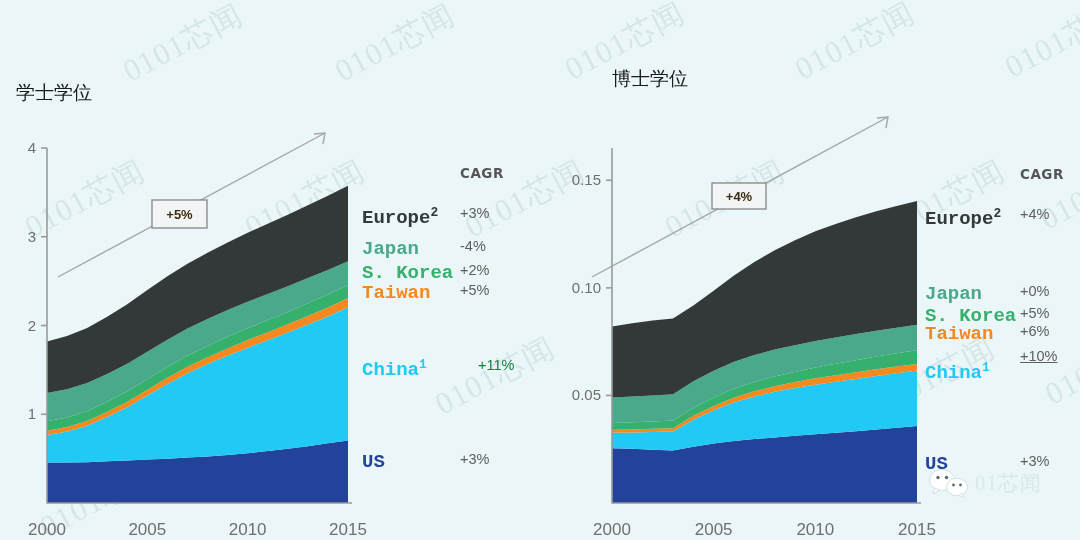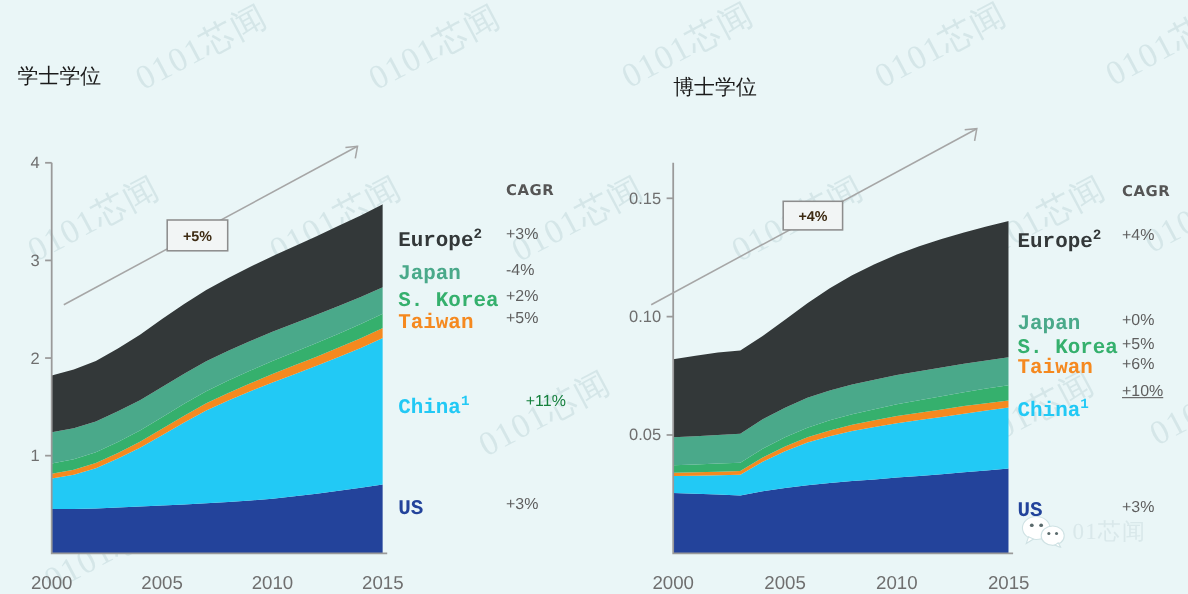--- a/index.html
+++ b/index.html
@@ -43,21 +43,21 @@
     font-family: "DejaVu Sans", sans-serif;
     z-index: 20;
   }
   .panel-title {
     position: absolute;
     font-size: 19px;
     color: #1b1b1b;
     font-family: "DejaVu Sans", sans-serif;
     z-index: 20;
   }
-  #title-left  { left: 16px;  top: 56px; }
+  #title-left  { left: 16px;  top: 80px; }
   #title-right { left: 612px; top: 66px; }
 
   
   .panel { position: absolute; top: 0; height: 540px; z-index: 10; }
   #panel-left  { left: 0px;   width: 540px; }
   #panel-right { left: 540px; width: 540px; }
   .panel svg { display: block; position: absolute; left: 0; top: 0; overflow: visible; }
 
   .axis-line { stroke: #9a9a9a; stroke-width: 1.6; fill: none; }
   .tick-mark { stroke: #9a9a9a; stroke-width: 1.6; }

